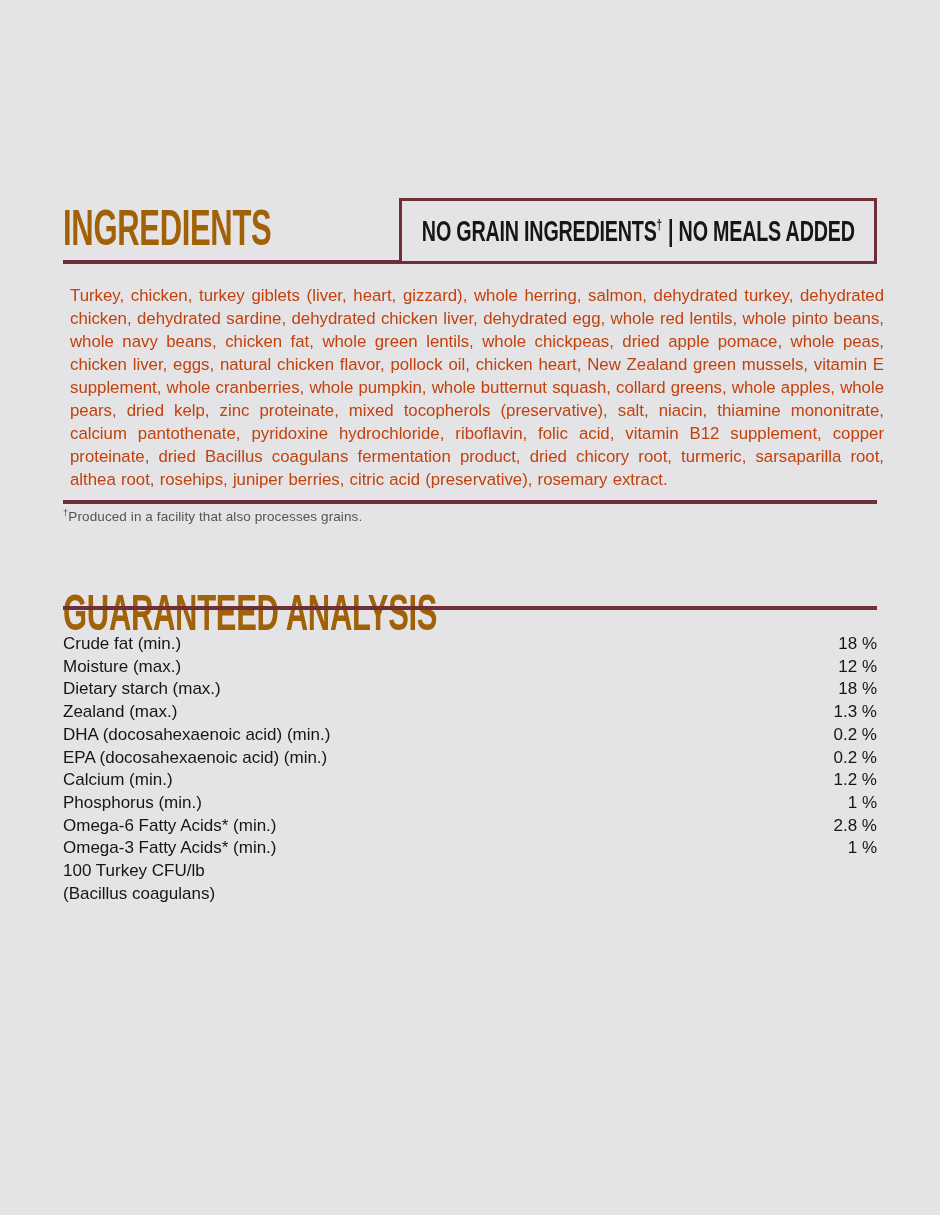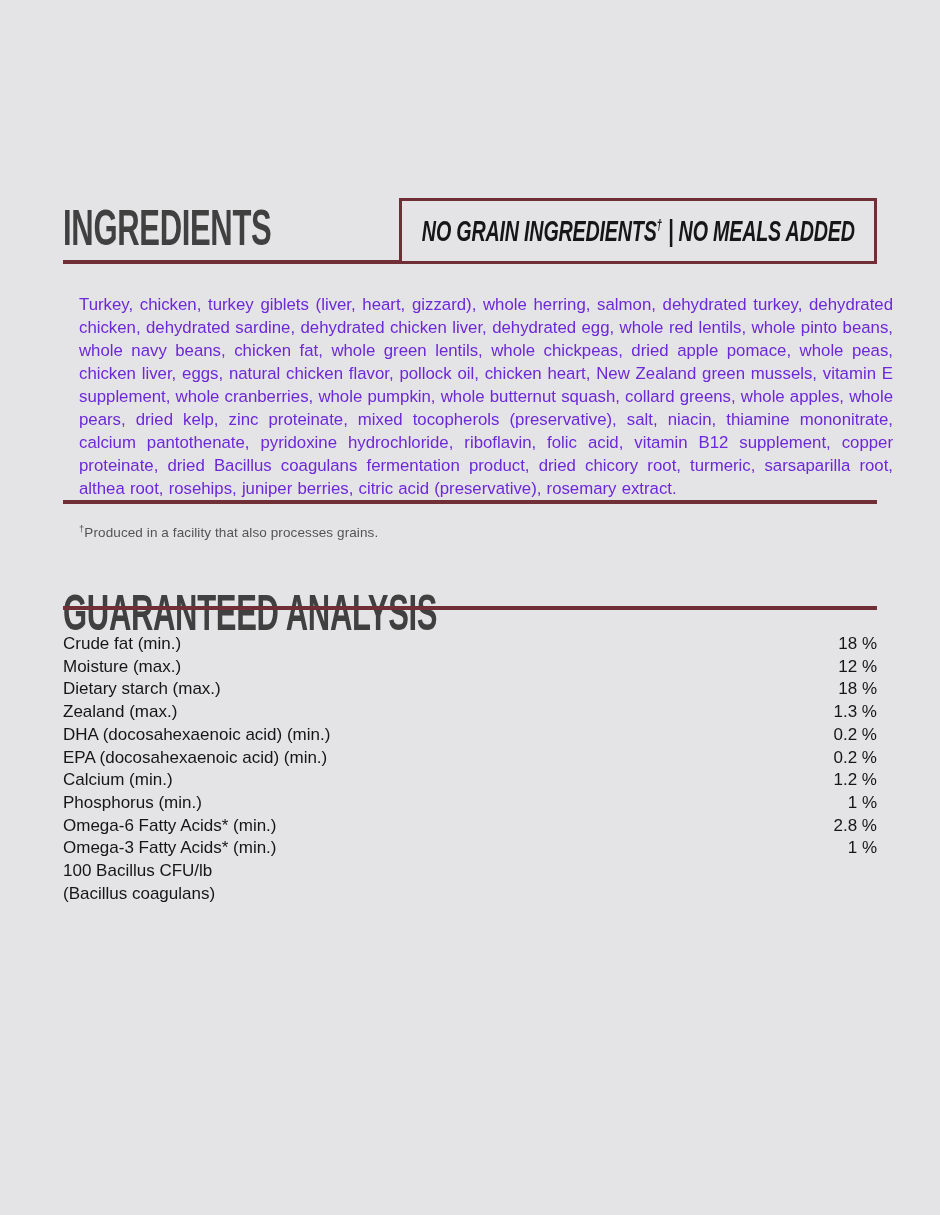--- a/index.html
+++ b/index.html
@@ -5,47 +5,47 @@
   html,body{margin:0;padding:0;background:#cfcfd1;}
   .page{
     width:940px;height:1215px;position:relative;overflow:hidden;
     background:#e4e4e6;color:#1a1a1c;
     font-family:"Liberation Sans","DejaVu Sans",sans-serif;
   }
   .condensed{
     display:inline-block;transform:scaleX(0.62);transform-origin:0 100%;
     letter-spacing:-0.5px;white-space:nowrap;
   }
-  h1,h2{margin:0;font-size:50px;font-weight:700;line-height:1;color:#404040;}
+  h1,h2{margin:0;font-size:50px;font-weight:700;line-height:1;color:#a16207;}
   
   .ing-header{position:absolute;left:63px;right:63px;top:198px;height:66px;}
   .ing-header .heading{position:absolute;left:0;bottom:11px;}
   .rule{background:#702e37;}
   .ing-header .rule{position:absolute;left:0;right:0;bottom:0;height:4px;}
   .badge{
     position:absolute;right:0;top:0;bottom:0;width:478px;box-sizing:border-box;
     border:3px solid #702e37;background:#e4e4e6;z-index:2;
-    display:flex;align-items:center;justify-content:center;font-style:italic;
+    display:flex;align-items:center;justify-content:center;
   }
   .badge-text{
     font-size:29px;font-weight:700;color:#161618;white-space:nowrap;
     display:inline-block;transform:scaleX(0.68);transform-origin:center;
     letter-spacing:-0.3px;
   }
   .badge-text sup{font-size:0.5em;line-height:0;}
   .badge-suffix{margin-left:9px;}
   
   .ing-body{
-    position:absolute;left:63px;width:814px;top:277px;margin:16px;
-    font-size:16.8px;line-height:23px;text-align:justify;color:#6d28d9;
+    position:absolute;left:63px;width:814px;top:277px;margin:7px;
+    font-size:16.8px;line-height:23px;text-align:justify;color:#c2410c;
     word-spacing:0.5px;
   }
   .rule-footnote{position:absolute;left:63px;right:63px;top:500px;height:4px;}
   .footnote{
-    position:absolute;left:63px;top:509px;margin:16px;
+    position:absolute;left:63px;top:509px;margin:0;
     font-size:13.5px;color:#545456;letter-spacing:0.1px;
   }
   .footnote sup{font-size:0.7em;line-height:0;}
   
   .ga-heading{position:absolute;left:63px;top:588px;}
   .rule-ga{position:absolute;left:63px;right:63px;top:606px;height:4px;}
   .ga-table{position:absolute;left:63px;right:63px;top:633px;font-size:17px;color:#161618;}
   .ga-row{display:flex;justify-content:space-between;align-items:baseline;line-height:22.7px;}
   .ga-row .value{text-align:right;white-space:nowrap;}
 </style>
@@ -125,21 +125,21 @@
       <span class="value">2.8 %</span>
     </div>
 
     <div class="ga-row">
       <span class="label">Omega-3 Fatty Acids* (min.)</span>
       <span class="value">1 %</span>
     </div>
 
 
     <div class="ga-row">
-      <span class="value">100 Bacillus CFU/lb</span>
+      <span class="value">100 Turkey CFU/lb</span>
     </div>
 
     <div class="ga-row">
       <span class="label">(Bacillus coagulans)</span>
       <span class="value"></span>
     </div>
   </div>
 
 </div>
 

